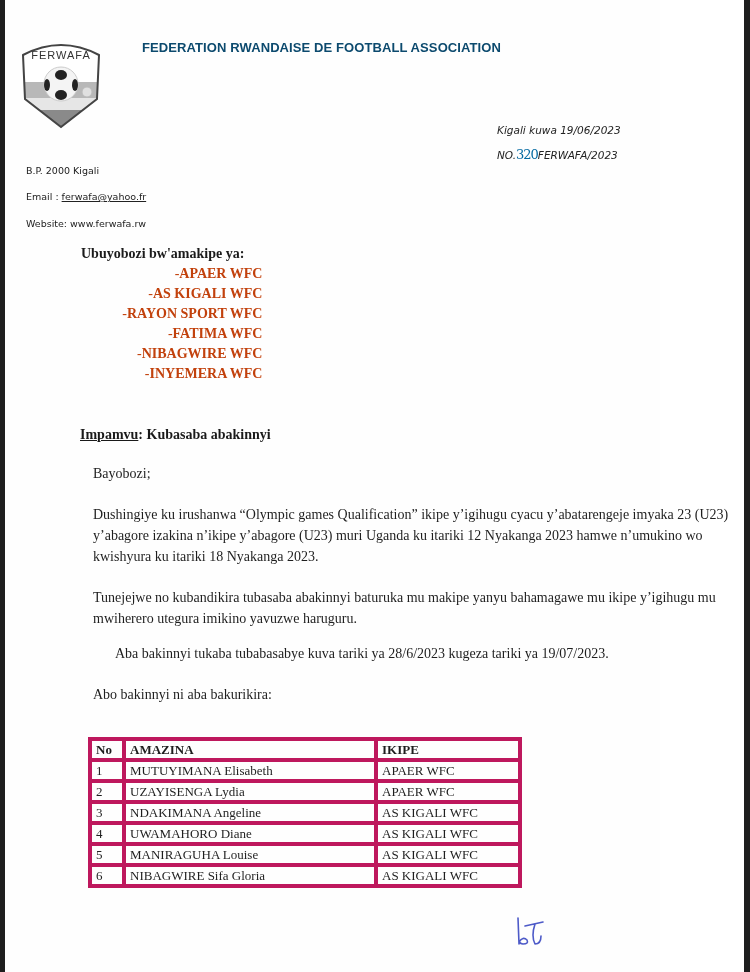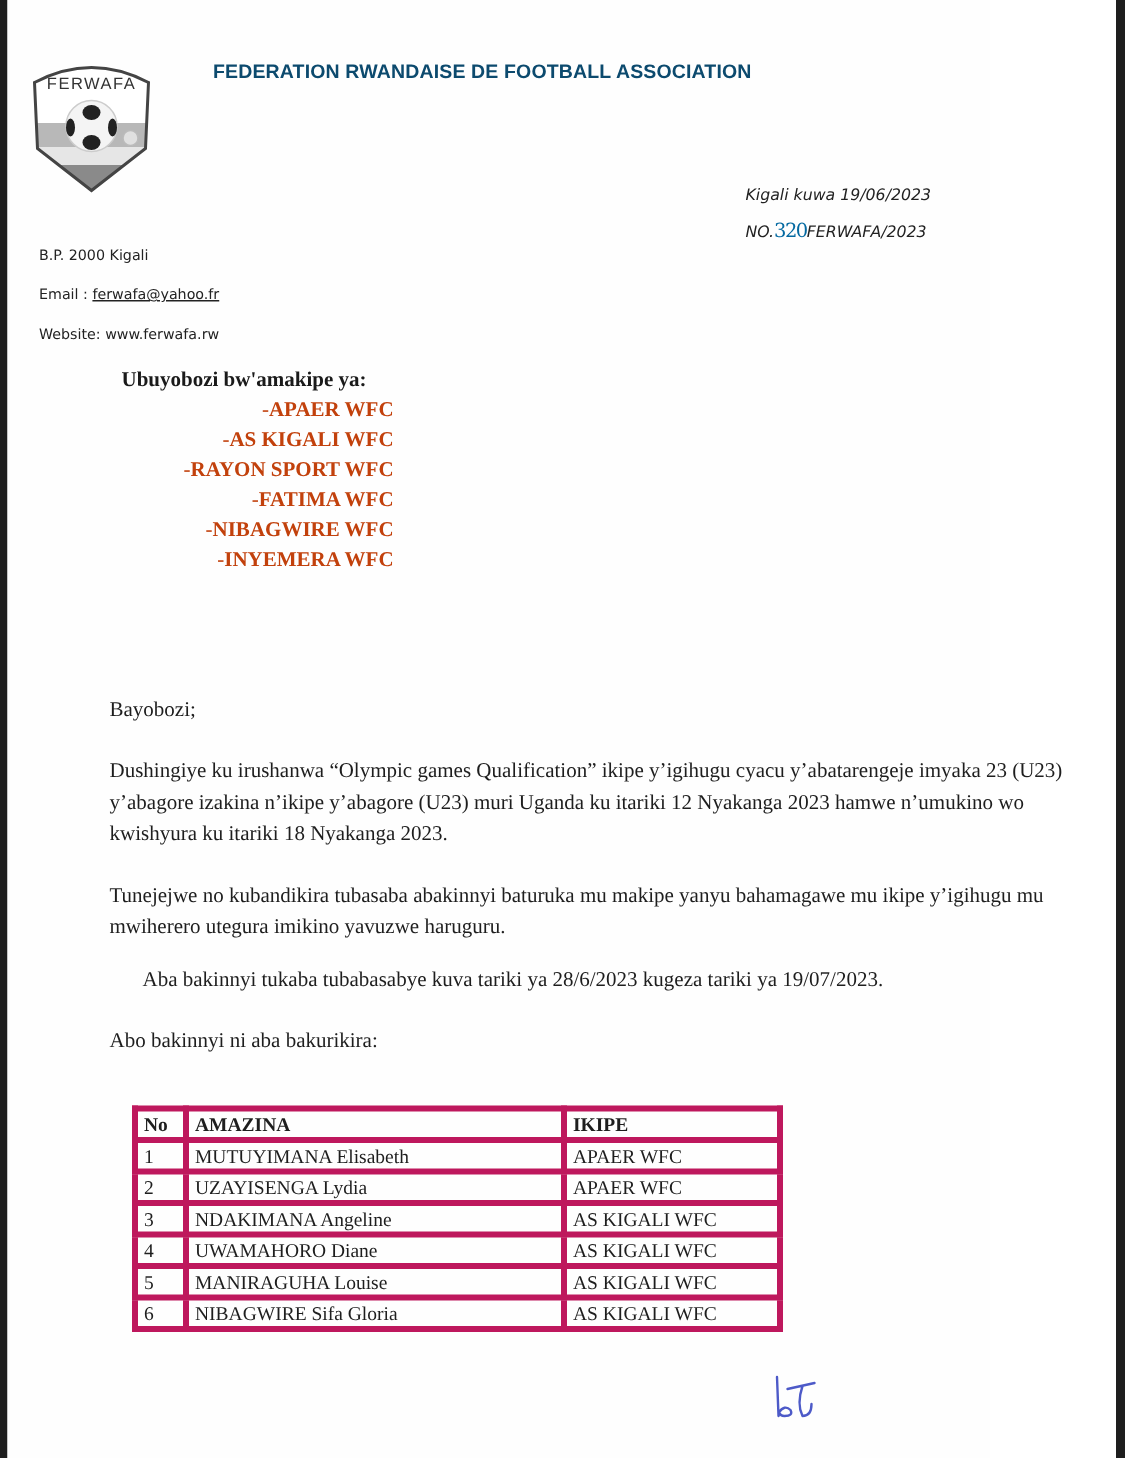--- a/index.html
+++ b/index.html
@@ -42,21 +42,21 @@
     }
     .recipients .dash { display: inline-block; width: 26px; font-weight: normal; }
 
     .subject {
       position: absolute; left: 75px; top: 427px;
       font-family: "Liberation Serif", serif; font-weight: bold; font-size: 14px; color: #1a1a1a;
     }
     .subject .u { text-decoration: underline; }
 
     .body-text {
-      position: absolute; left: 68px; width: 640px;
+      position: absolute; left: 88px; width: 640px;
       font-family: "Liberation Serif", serif; font-size: 14px; line-height: 21px; color: #1e1e1e;
     }
     .p-greet { top: 463px; }
     .p1 { top: 504px; }
     .p2 { top: 587px; }
     .p3 { top: 643px; margin-left: 22px; }
     .p4 { top: 684px; }
 
     table.players {
       position: absolute; left: 83px; top: 737px; width: 434px;
@@ -114,20 +114,21 @@
   <div class="recipients-head">Ubuyobozi bw'amakipe ya:</div>
   <ul class="recipients">
     <li><span class="dash">-</span><span>APAER WFC</span></li>
     <li><span class="dash">-</span><span>AS KIGALI WFC</span></li>
     <li><span class="dash">-</span><span>RAYON SPORT WFC</span></li>
     <li><span class="dash">-</span><span>FATIMA WFC</span></li>
     <li><span class="dash">-</span><span>NIBAGWIRE WFC</span></li>
     <li><span class="dash">-</span><span>INYEMERA WFC</span></li>
   </ul>
 
+  <div class="subject"><span class="u">Impamvu</span><span>: Kubasaba abakinnyi</span></div>
 
   <div class="body-text p-greet">Bayobozi;</div>
   <div class="body-text p1">Dushingiye ku irushanwa “Olympic games Qualification” ikipe y’igihugu cyacu y’abatarengeje imyaka 23 (U23) y’abagore izakina n’ikipe y’abagore (U23) muri Uganda ku itariki 12 Nyakanga 2023 hamwe n’umukino wo kwishyura ku itariki 18 Nyakanga 2023.</div>
   <div class="body-text p2">Tunejejwe no kubandikira tubasaba abakinnyi baturuka mu makipe yanyu bahamagawe mu ikipe y’igihugu mu mwiherero utegura imikino yavuzwe haruguru.</div>
   <div class="body-text p3">Aba bakinnyi tukaba tubabasabye kuva tariki ya 28/6/2023 kugeza tariki ya 19/07/2023.</div>
   <div class="body-text p4">Abo bakinnyi ni aba bakurikira:</div>
 
   <table class="players">
     <thead>
       <tr>

